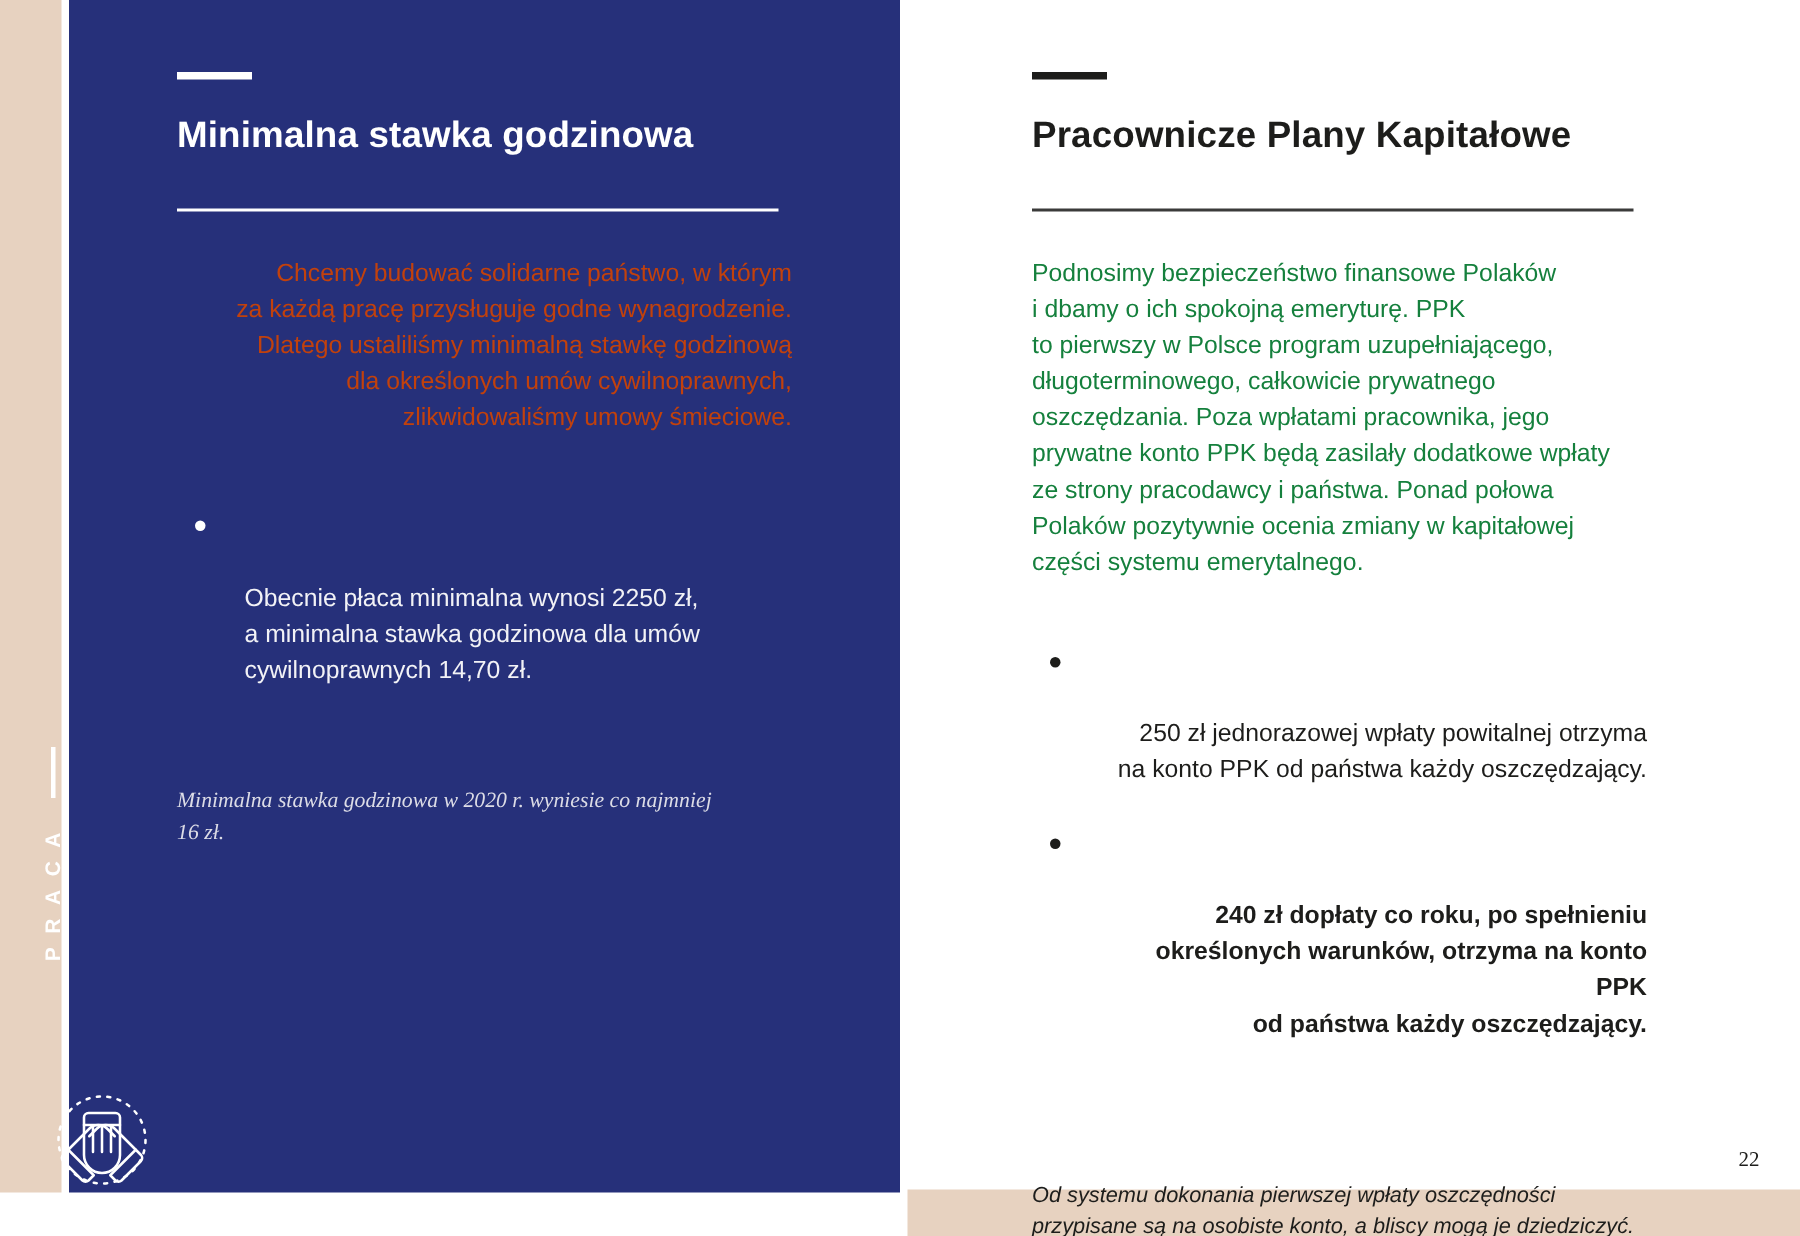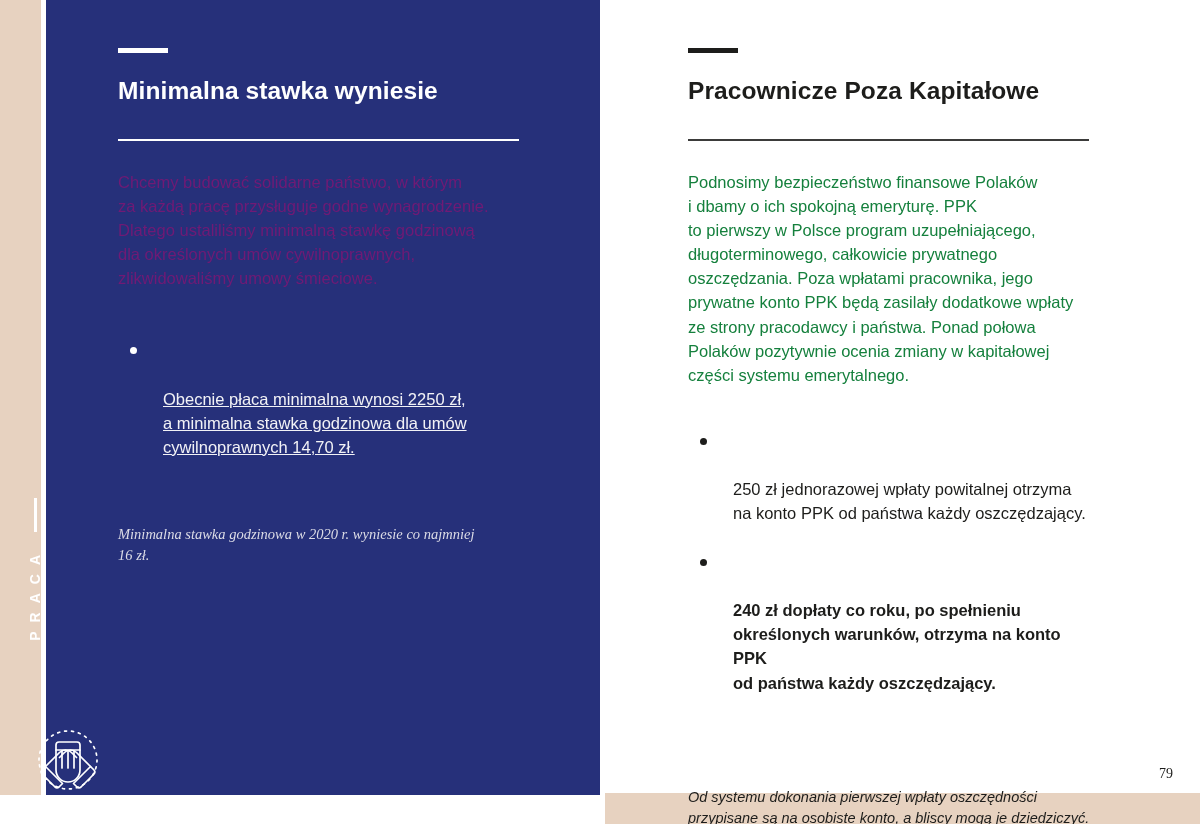--- a/index.html
+++ b/index.html
@@ -123,40 +123,40 @@
   }
   .rule.on-navy  { background: #ffffff; }
   .rule.on-white { background: #3b3b3a; }
 
   .lede {
     margin-top: 29px;
     font-size: 16.5px;
     line-height: 1.46;
     white-space: pre-line;
   }
-  .lede.on-navy  { color: #701a75; }
+  .lede.on-navy  { color: #c2410c; text-align: right; }
   .lede.on-white { color: #15803d; }
 
   
   .bullets {
     list-style: none;
     margin: 0;
     padding: 0;
   }
   .bullets.left-list  { margin-top: 48px; }
-  .bullets.right-list { margin-top: 42px; }
+  .bullets.right-list { margin-top: 42px; text-align: right; }
 
   .bullet {
     position: relative;
     padding-left: 45px;
     font-size: 16.5px;
     line-height: 1.46;
     white-space: pre-line;
   }
-  .bullets.left-list .bullet  { color: #f2f2f6; text-decoration: underline; }
+  .bullets.left-list .bullet  { color: #f2f2f6; }
   .bullets.right-list .bullet { color: #1d1d1b; }
   .bullets.right-list .bullet + .bullet { margin-top: 25px; font-weight: bold; }
 
   .bullet-dot {
     position: absolute;
     left: 12px;
     top: 9px;
     width: 7px;
     height: 7px;
     border-radius: 50%;
@@ -212,21 +212,21 @@
       <path d="M61 63 l7 -7 a3 3 0 0 0 0 -4 l-3.5 -3.5 l-17 17 l3.5 3.5 a3 3 0 0 0 4 0 z"></path>
       <path d="M64.5 48.5 l-14 -14 a8.5 8.5 0 0 0 -12 0 l-5 5"></path>
     </svg>
   </div>
 
   <div class="column left">
 
     <div class="accent-bar on-navy"></div>
 
     <h2 class="col-title on-navy">Minimalna stawka
-wyniesie</h2>
+godzinowa</h2>
 
     <div class="rule on-navy"></div>
 
     <p class="lede on-navy">Chcemy budować solidarne państwo, w którym
 za każdą pracę przysługuje godne wynagrodzenie.
 Dlatego ustaliliśmy minimalną stawkę godzinową
 dla określonych umów cywilnoprawnych,
 zlikwidowaliśmy umowy śmieciowe.</p>
 
     <ul class="bullets left-list">
@@ -239,21 +239,21 @@
     </ul>
 
     <p class="footnote on-navy">Minimalna stawka godzinowa w 2020 r. wyniesie co najmniej
 16 zł.</p>
   </div>
 
   <div class="column right">
 
     <div class="accent-bar on-white"></div>
 
-    <h2 class="col-title on-white">Pracownicze Poza
+    <h2 class="col-title on-white">Pracownicze Plany
 Kapitałowe</h2>
 
     <div class="rule on-white"></div>
 
     <p class="lede on-white">Podnosimy bezpieczeństwo finansowe Polaków
 i dbamy o ich spokojną emeryturę. PPK
 to pierwszy w Polsce program uzupełniającego,
 długoterminowego, całkowicie prywatnego
 oszczędzania. Poza wpłatami pracownika, jego
 prywatne konto PPK będą zasilały dodatkowe wpłaty
@@ -272,15 +272,15 @@
         <span>240 zł dopłaty co roku, po spełnieniu
 określonych warunków, otrzyma na konto PPK
 od państwa każdy oszczędzający.</span>
       </li>
     </ul>
 
     <p class="footnote on-white">Od systemu dokonania pierwszej wpłaty oszczędności
 przypisane są na osobiste konto, a bliscy mogą je dziedziczyć.</p>
   </div>
 
-  <div class="page-number">79</div>
+  <div class="page-number">22</div>
 
 </div>
 
 </body></html>

